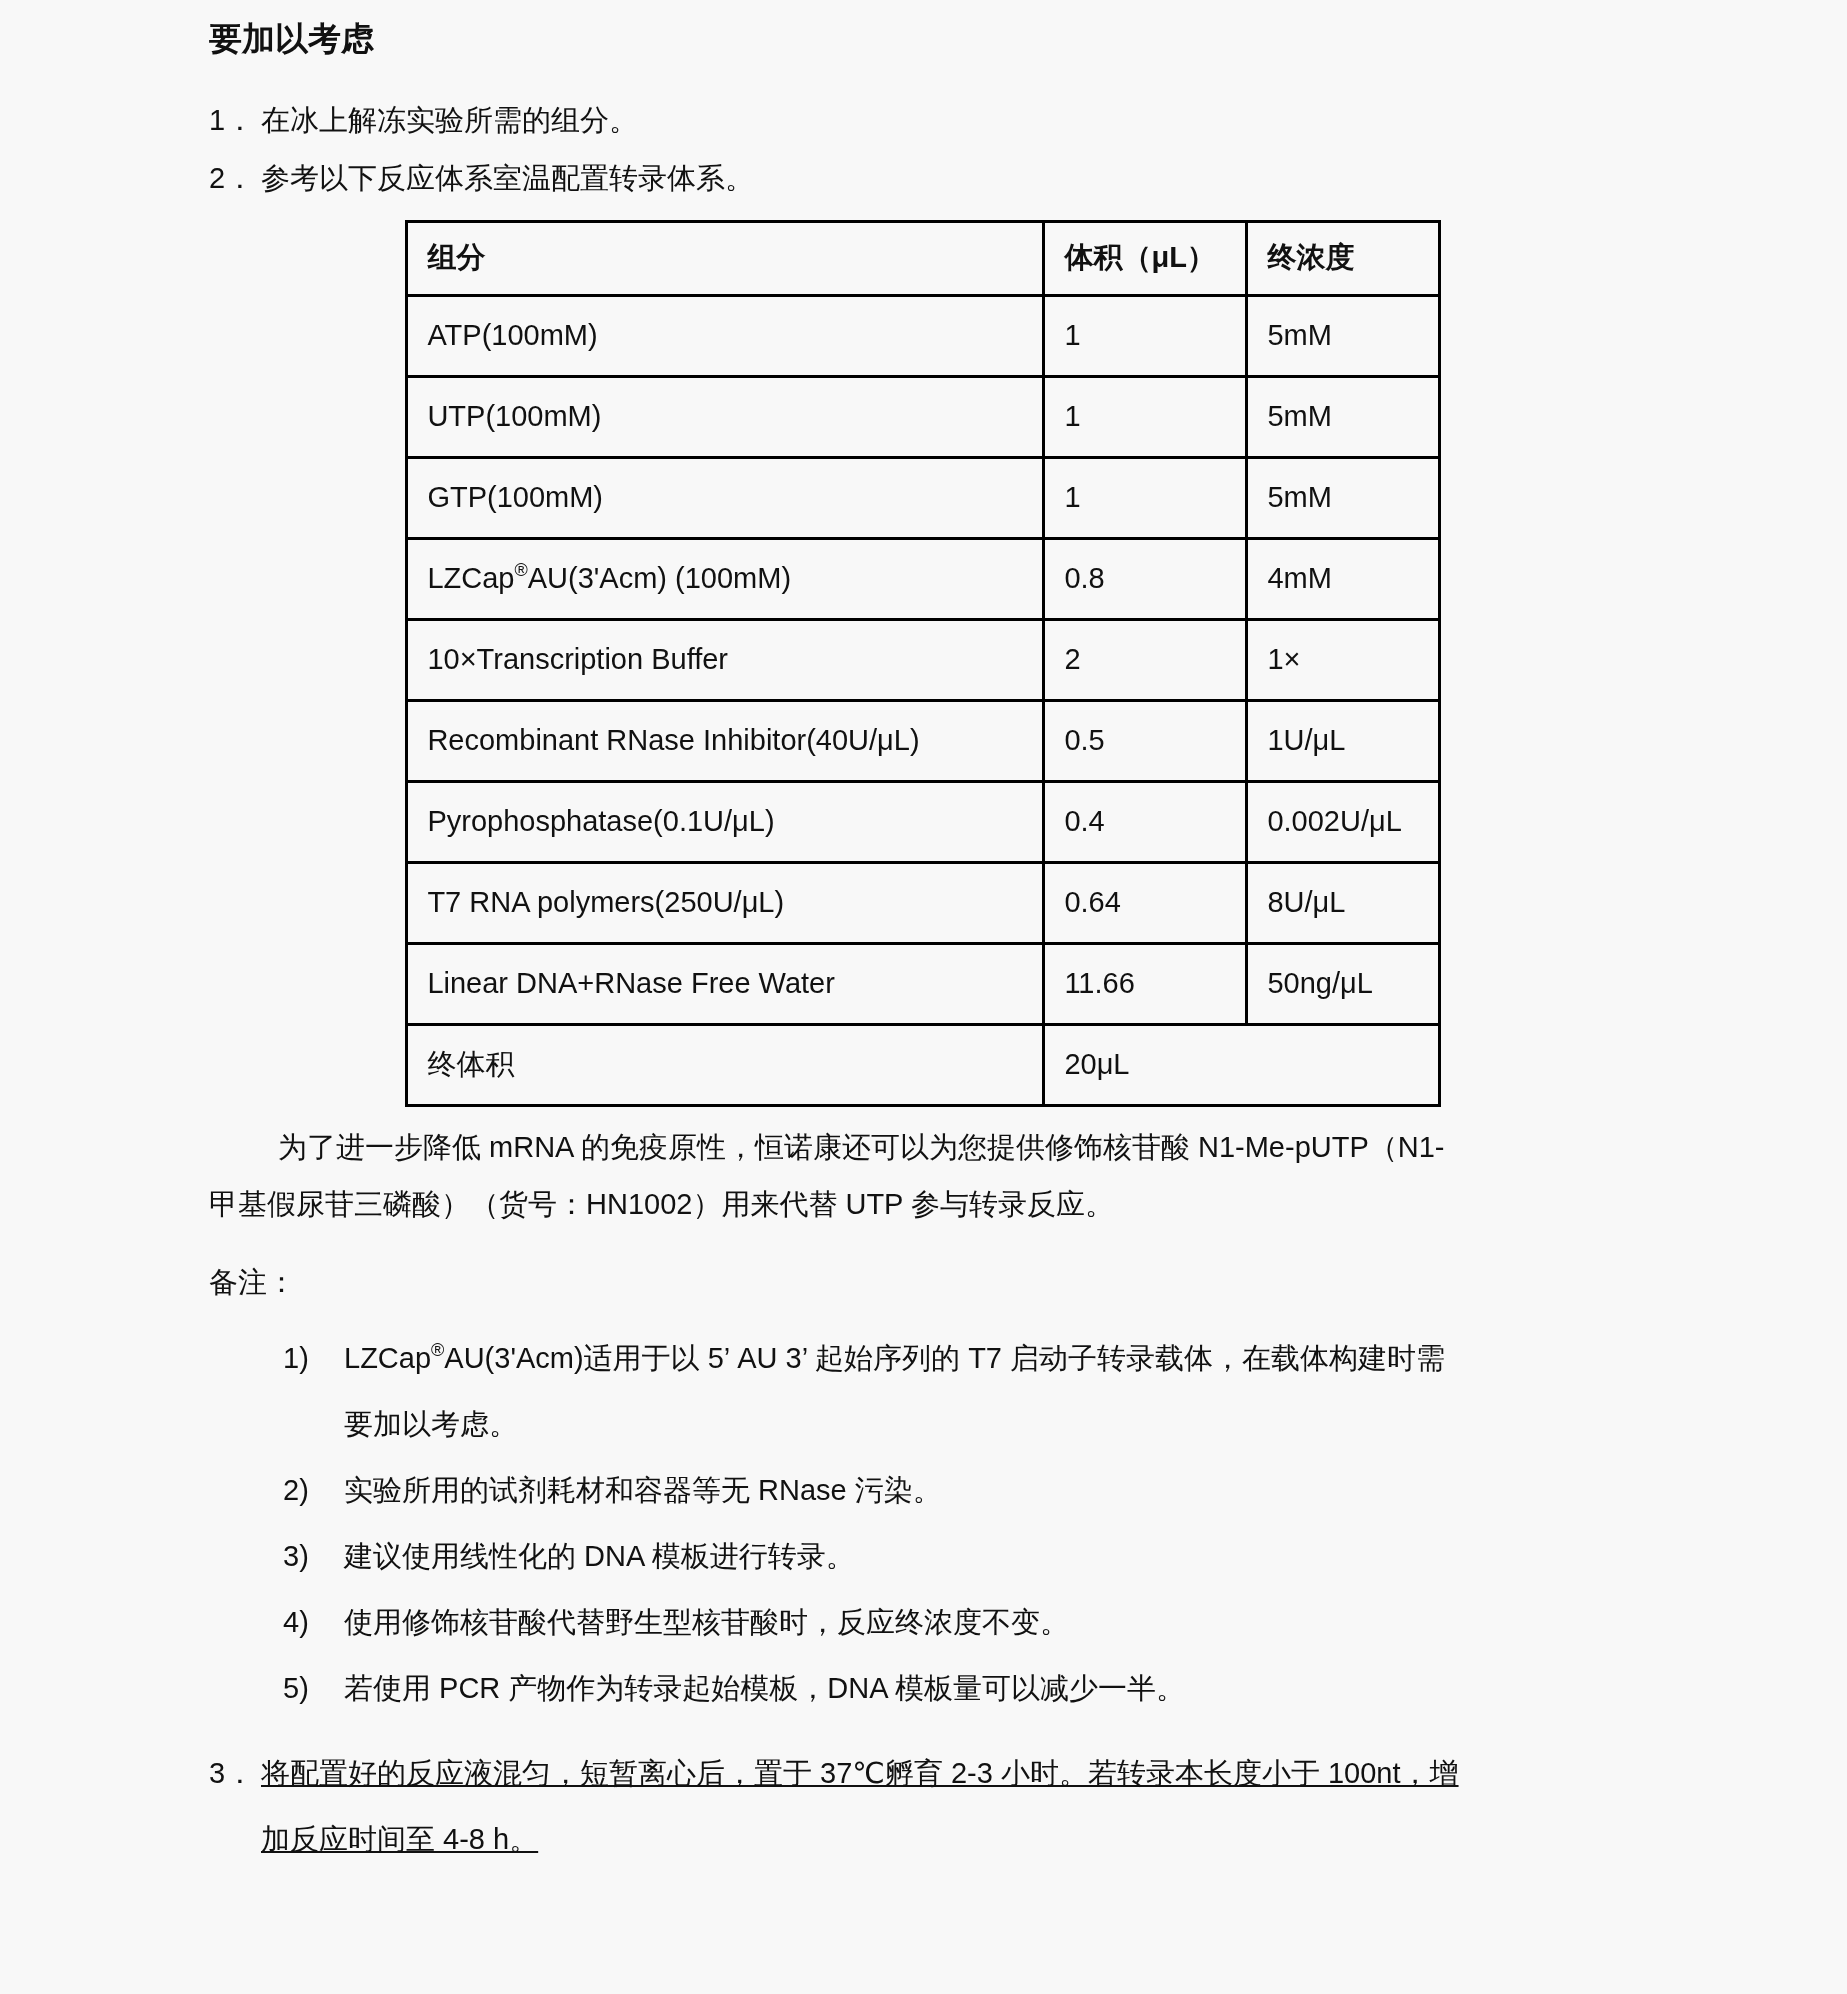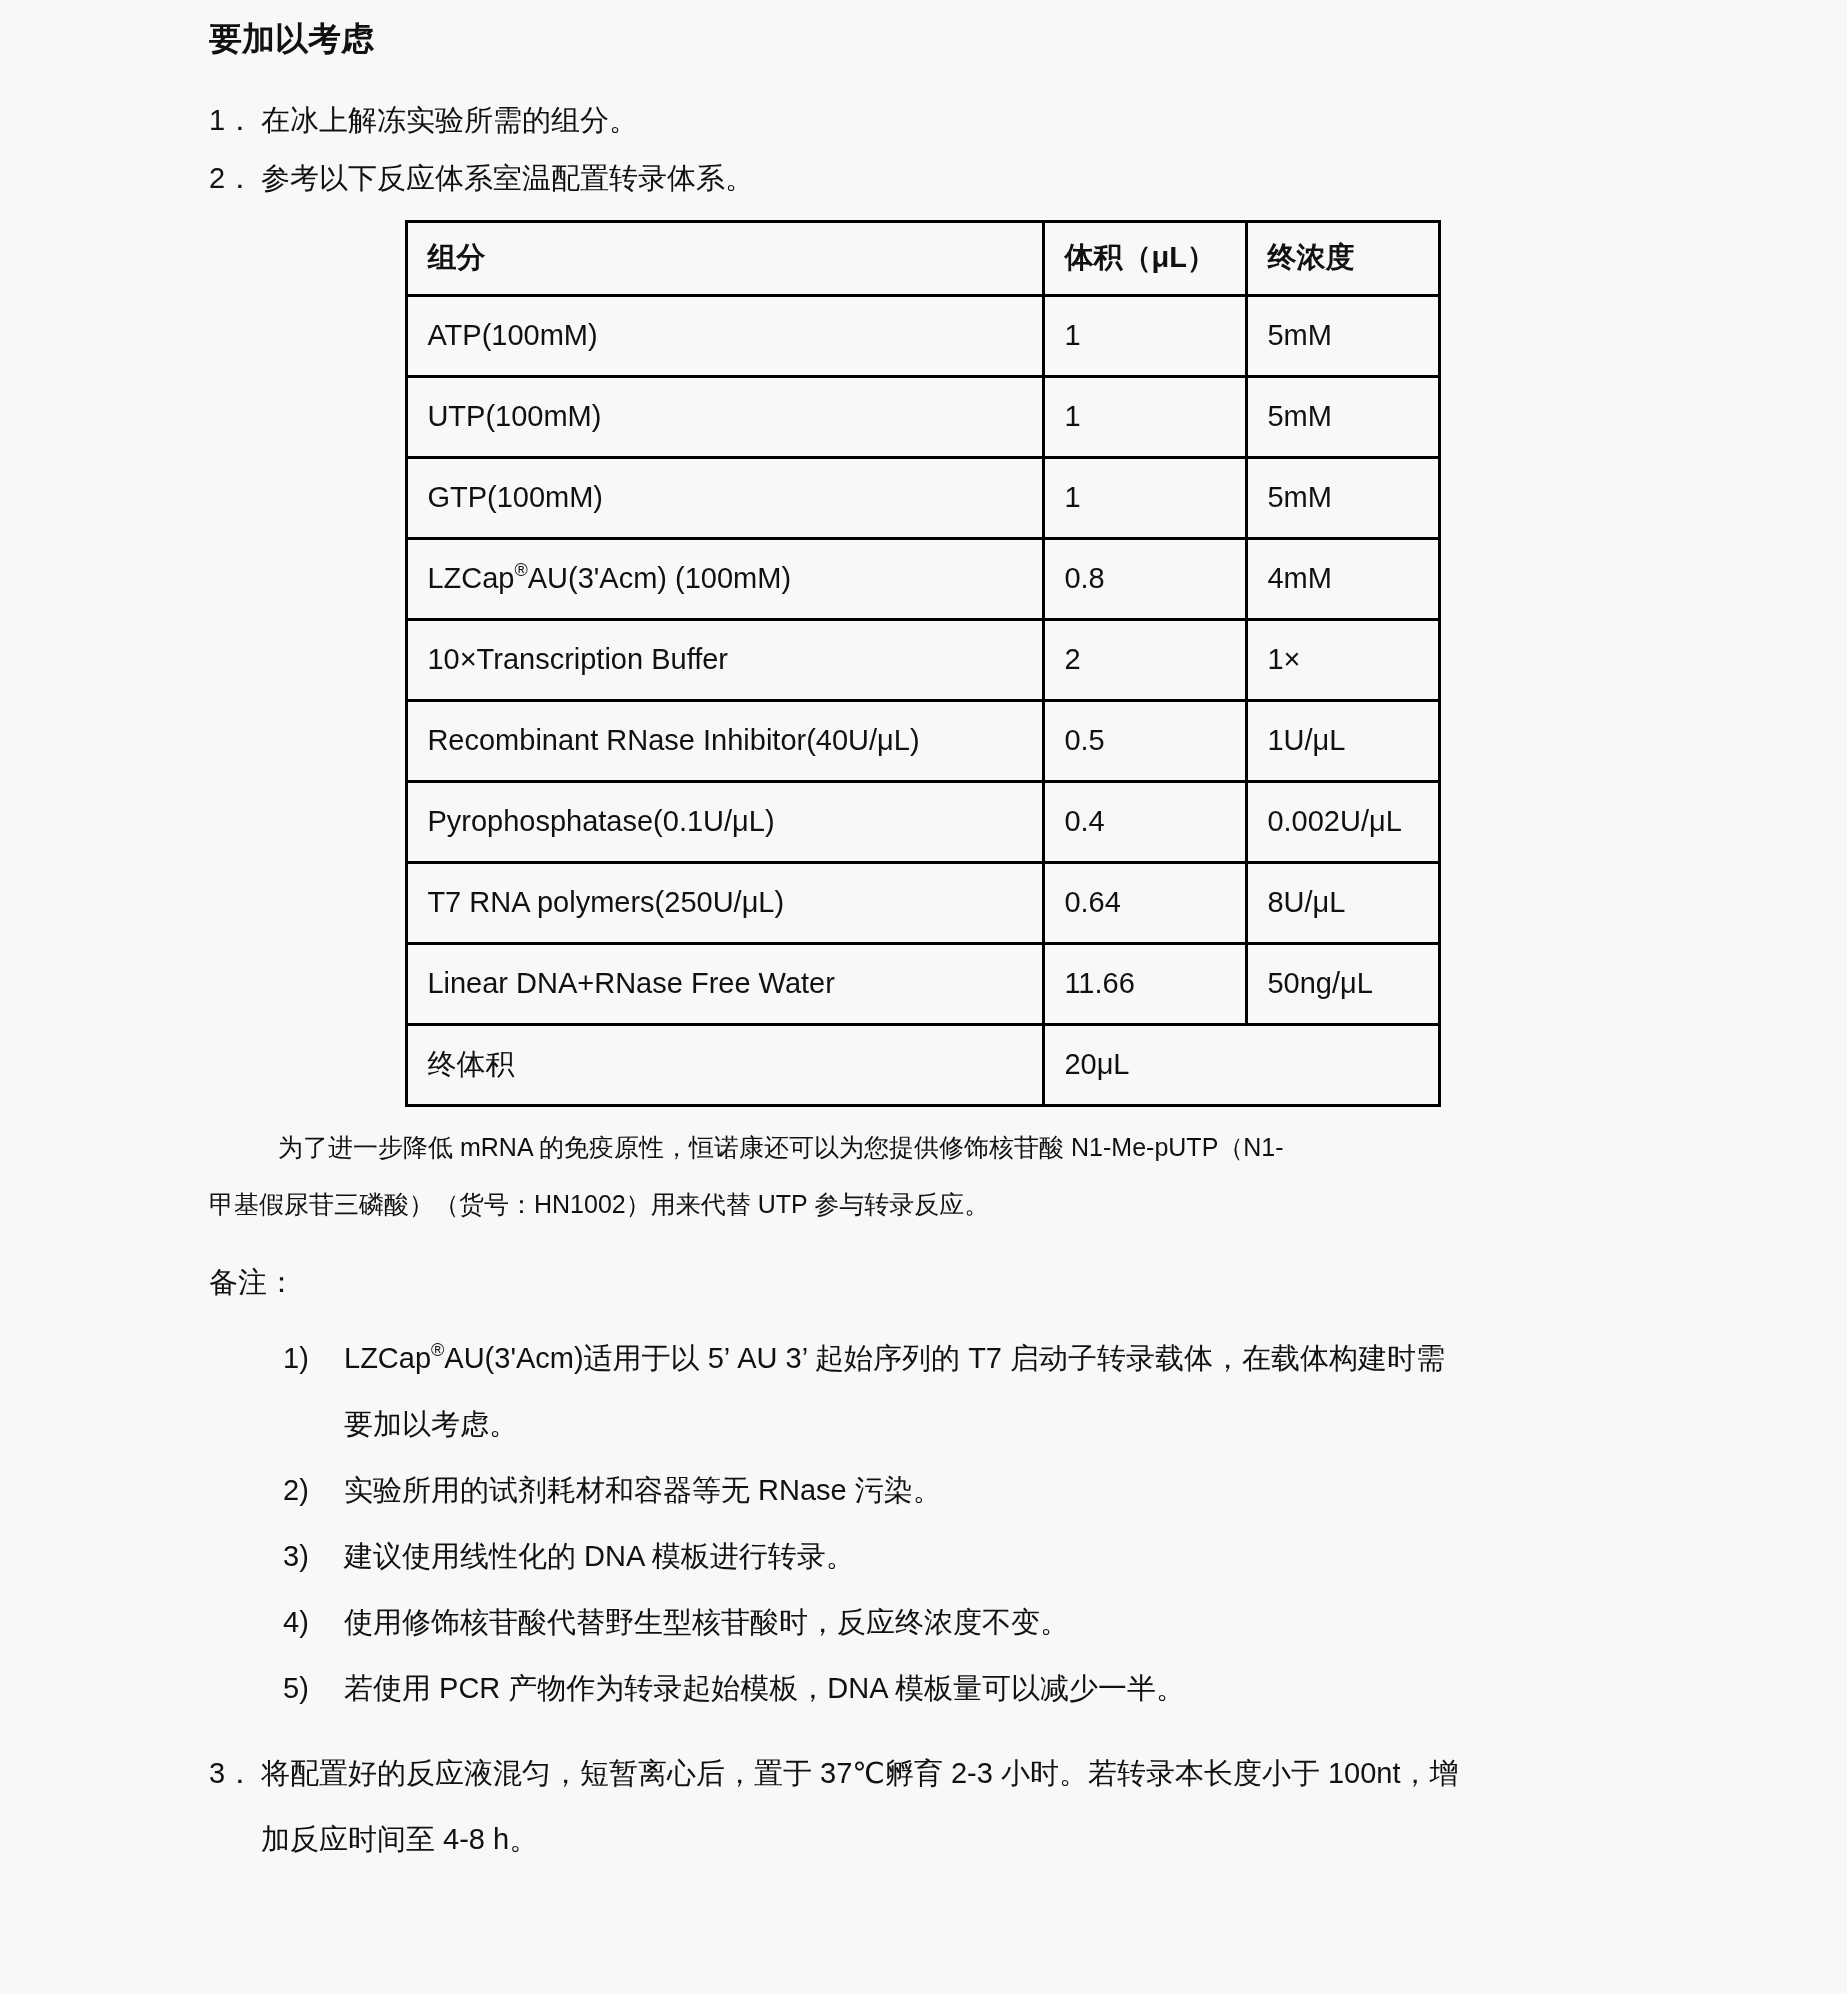--- a/index.html
+++ b/index.html
@@ -27,21 +27,21 @@
     display: flex;
     align-items: flex-start;
     font-size: 29px;
     line-height: 37px;
     margin: 0 0 21px 0;
   }
   .step .num {
     flex: 0 0 52px;
   }
   .step .txt { flex: 1; }
-  .step .txt .line { display: block; }
+  .step .txt .line { display: block; text-decoration: underline; }
   .step-3 {
     line-height: 66px;
     margin-top: 19.4px;
   }
   table.reagent-table {
     border-collapse: collapse;
     margin: 22.3px 0 12px 196px;
     table-layout: fixed;
   }
   table.reagent-table th,
@@ -58,21 +58,21 @@
     font-weight: 700;
   }
   table.reagent-table td { height: 78px; }
   td.bold, .bold { font-weight: 700; }
   sup.reg {
     font-size: 18px;
     vertical-align: 12px;
     line-height: 0;
   }
   .para {
-    font-size: 25px;
+    font-size: 29px;
     line-height: 57px;
     margin: 10.4px 0 0 0;
   }
   .para .indent { display: inline-block; width: 69px; }
   .para .line { display: block; }
   .remark-label {
     font-size: 29px;
     line-height: 36px;
     margin: 31px 0 25px 0;
   }

